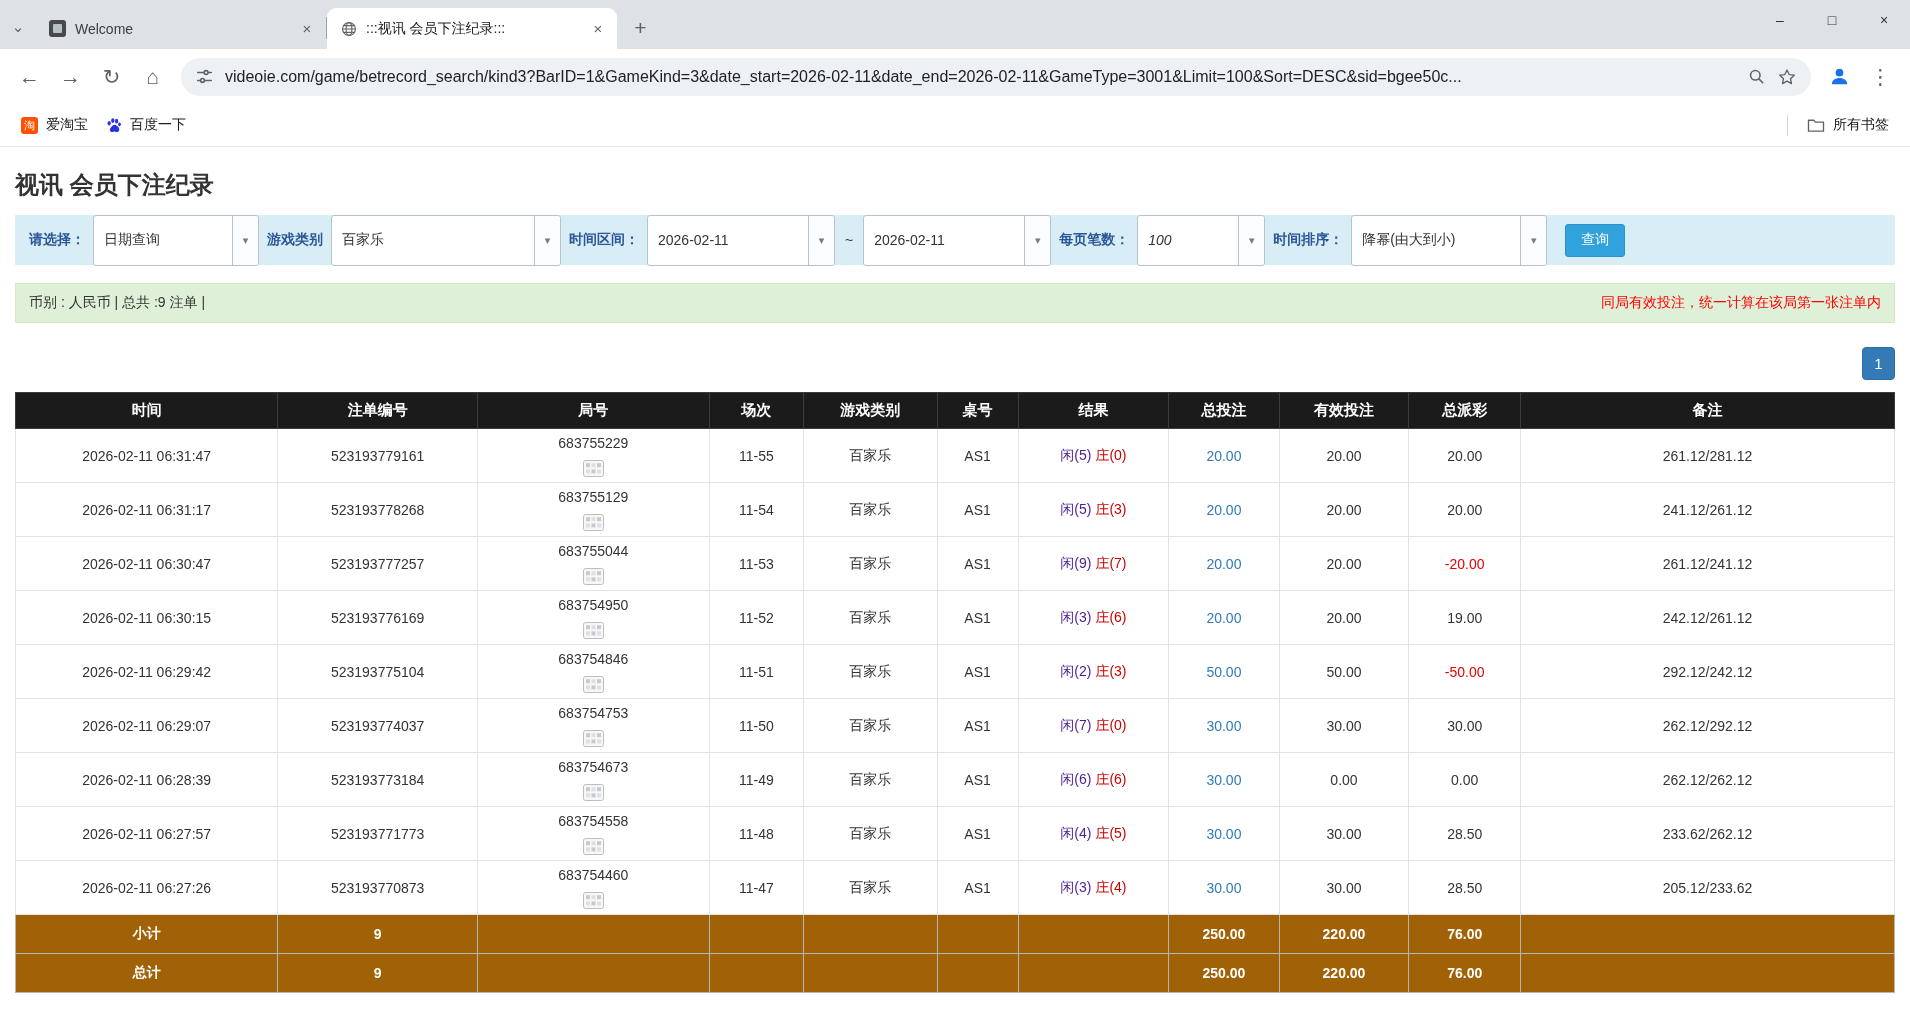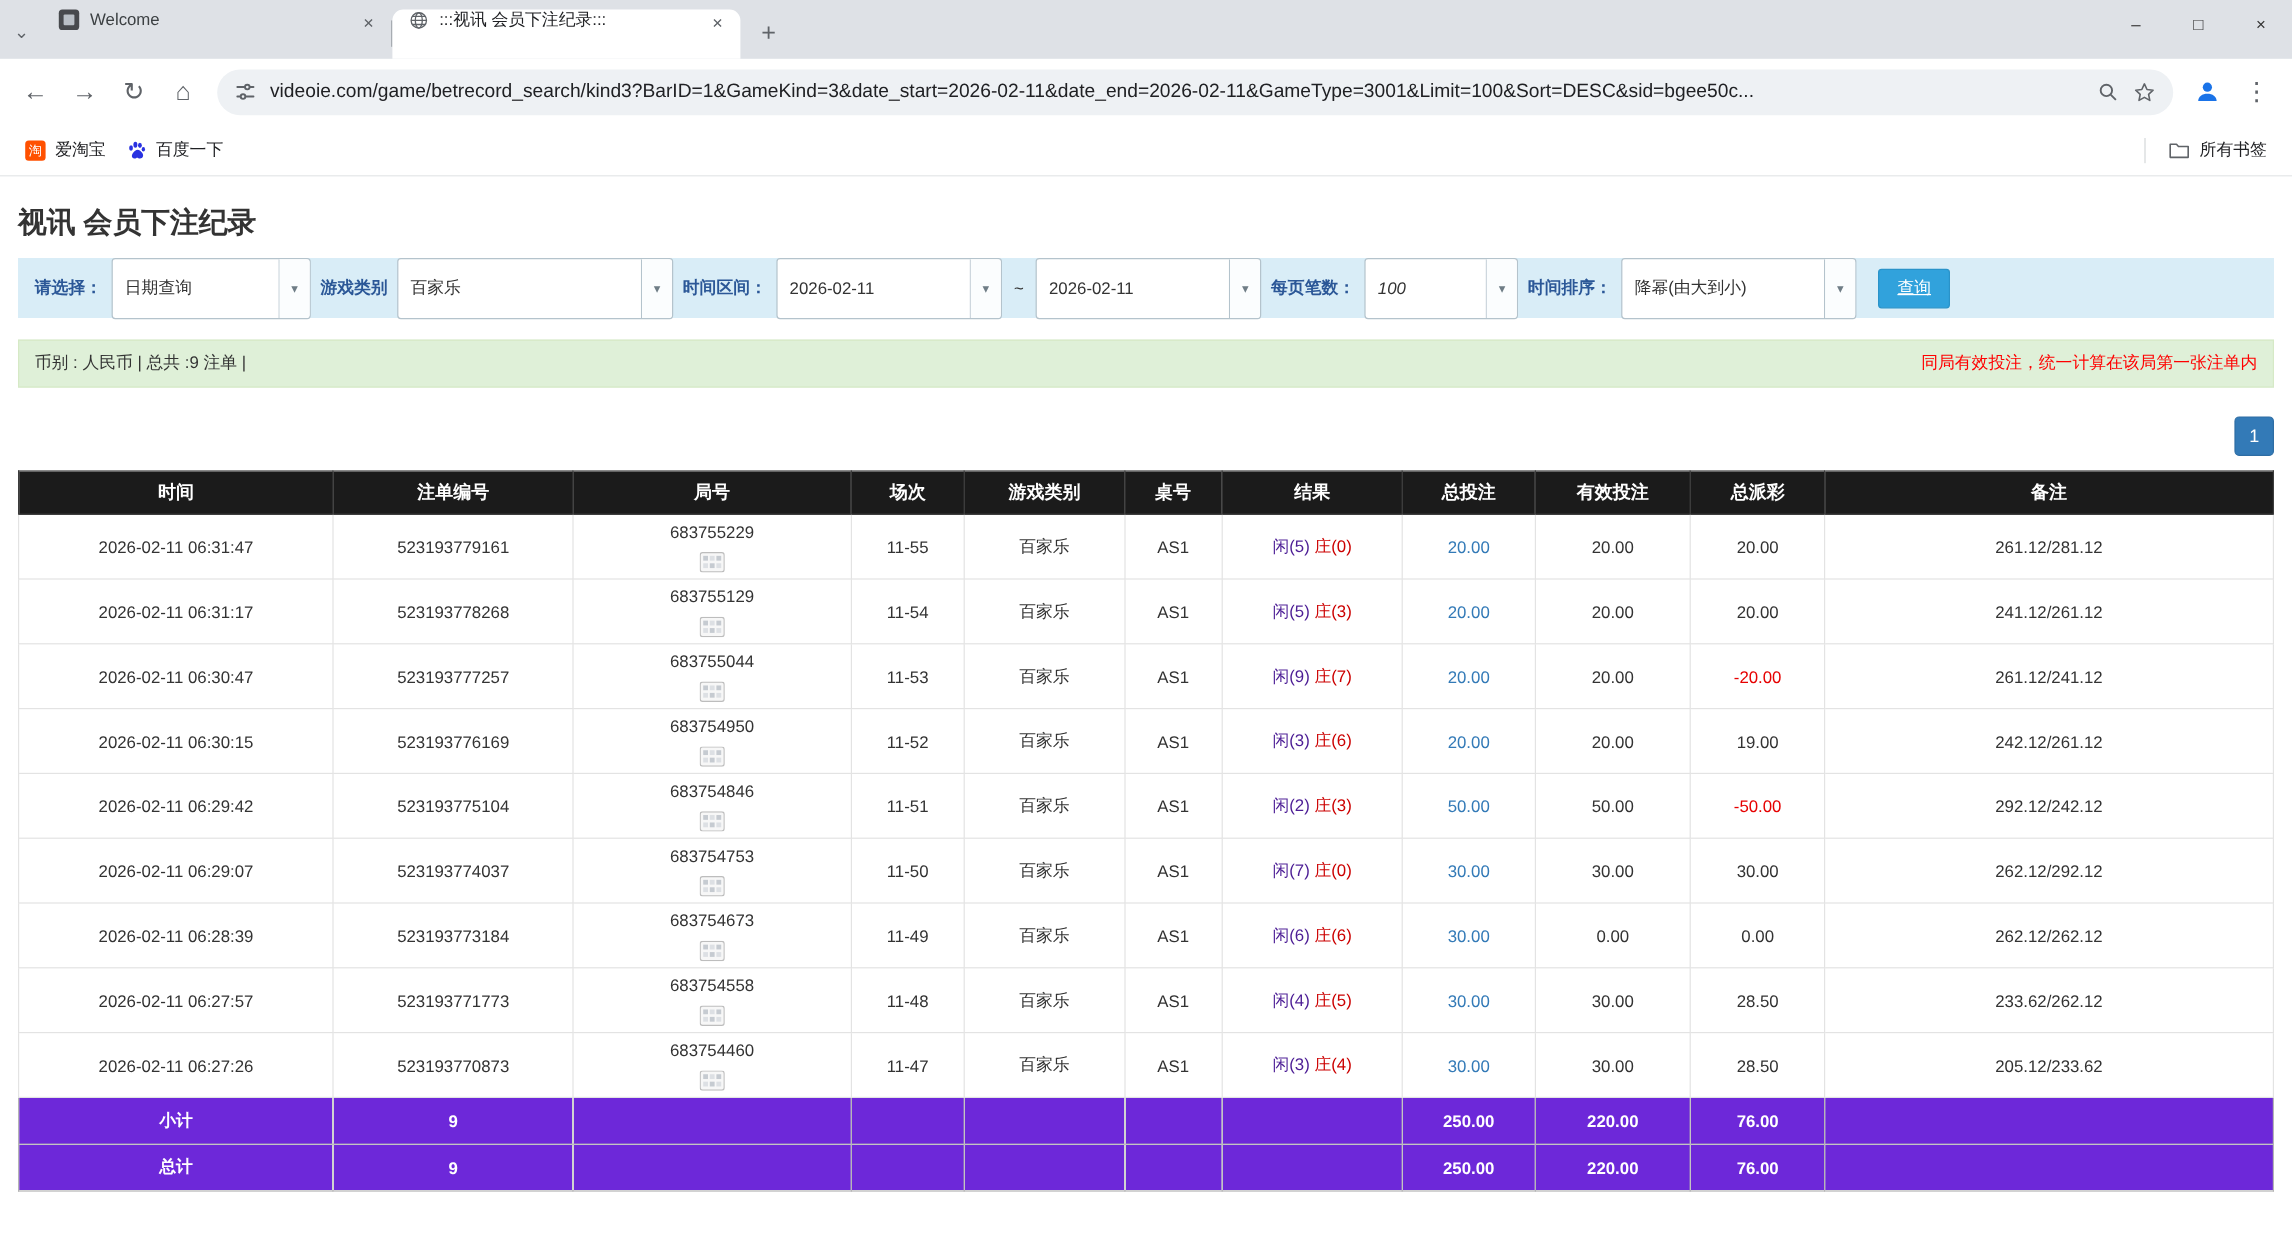--- a/index.html
+++ b/index.html
@@ -3,21 +3,21 @@
 <meta charset="utf-8">
 <style>
   * { margin:0; padding:0; box-sizing:border-box; }
   html,body { width:1910px; height:1030px; overflow:hidden; background:#fff;
     font-family:"Liberation Sans","DejaVu Sans",sans-serif; }
 
   
   .tabstrip { height:49px; background:#dee1e6; display:flex; align-items:flex-end; position:relative; }
   .tab-search { width:36px; height:44px; display:flex; align-items:center; justify-content:center;
     color:#5f6368; font-size:15px; cursor:pointer; }
-  .tab { width:290px; height:41px; display:flex; align-items:flex-start; padding:0 8px 0 13px; gap:9px;
+  .tab { width:290px; height:41px; display:flex; align-items:center; padding:0 8px 0 13px; gap:9px;
     font-size:14px; color:#3c4043; border-top-left-radius:9px; border-top-right-radius:9px; cursor:pointer; }
   .tab.active { background:#fff; color:#202124; }
   .tab .t-title { flex:1; white-space:nowrap; overflow:hidden; text-overflow:ellipsis; }
   .tab-close { width:22px; height:22px; border-radius:50%; display:flex; align-items:center;
     justify-content:center; font-size:15px; color:#5f6368; flex:0 0 22px; }
   .tab-sep { width:1px; height:22px; background:#9aa0a6; margin-bottom:10px; }
   .favicon { width:17px; height:17px; flex:0 0 17px; display:flex; align-items:center; justify-content:center; }
   .fav-welcome { background:#47494d; border-radius:3px; position:relative; }
   .fav-welcome::after { content:""; position:absolute; left:4px; top:4px; width:9px; height:9px;
     background:#b9bfc6; border-radius:1px; }
@@ -51,37 +51,37 @@
     padding:0 14px; gap:8px; white-space:nowrap; }
   .f-label { color:#2b5797; font-weight:bold; font-size:14px; }
   .combo { height:51px; background:#fff; border:1px solid #b4c3cc; border-radius:3px; display:inline-flex;
     align-items:stretch; cursor:pointer; }
   .combo .val { display:flex; align-items:center; padding:0 10px; font-size:14px; color:#333; }
   .combo .arrow { width:26px; border-left:1px solid #b4c3cc; display:flex; align-items:center;
     justify-content:center; color:#6f7d86; font-size:11px; background:#fbfdfe; border-radius:0 3px 3px 0; }
   .tilde { font-size:14px; color:#333; padding:0 2px; }
   .btn-search { height:33px; padding:0 15px; background:#31a2dc; color:#fff; border:1px solid #2a93c9;
     border-radius:3px; font-size:14px; margin-left:10px; cursor:pointer;
-    font-family:"Liberation Sans","DejaVu Sans",sans-serif;text-decoration:underline; }
+    font-family:"Liberation Sans","DejaVu Sans",sans-serif; }
 
   .summary-bar { margin-top:18px; height:40px; background:#dff0d8; border:1px solid #d6e9c6;
     display:flex; align-items:center; justify-content:space-between; padding:0 13px; font-size:14px; }
   .summary-left { color:#333; }
   .summary-right { color:#ff0000; }
 
   .pager-row { display:flex; justify-content:flex-end; margin-top:24px; }
   .page-btn { min-width:33px; height:33px; background:#337ab7; color:#fff; border:1px solid #2e6da4;
     border-radius:4px; display:flex; align-items:center; justify-content:center; font-size:15px; cursor:pointer; }
 
   table.bets { width:100%; border-collapse:collapse; margin-top:12px; table-layout:fixed; }
   .bets th { background:#1b1b1b; color:#fff; font-size:15px; font-weight:bold; height:36px;
     border:1px solid #3c3c3c; }
   .bets td { height:54px; text-align:center; font-size:14px; color:#333; border:1px solid #e3e3e3;
     background:#fff; overflow:hidden; }
-  .bets tr.foot td { background:#6d28d9; color:#fff; height:39px; font-weight:bold;
+  .bets tr.foot td { background:#a16207; color:#fff; height:39px; font-weight:bold;
     border:1px solid #b5b5b5; }
   .res-player { color:#4c1d95; }
   .res-banker { color:#cc0000; }
   .bet-link { color:#337ab7; text-decoration:none; cursor:pointer; }
   td.neg { color:#e60000; }
   .round-wrap { display:inline-flex; align-items:center; gap:9px;flex-direction:column; }
   .round-icon { display:inline-flex; cursor:pointer; }
 </style>
 </head>
 <body>

